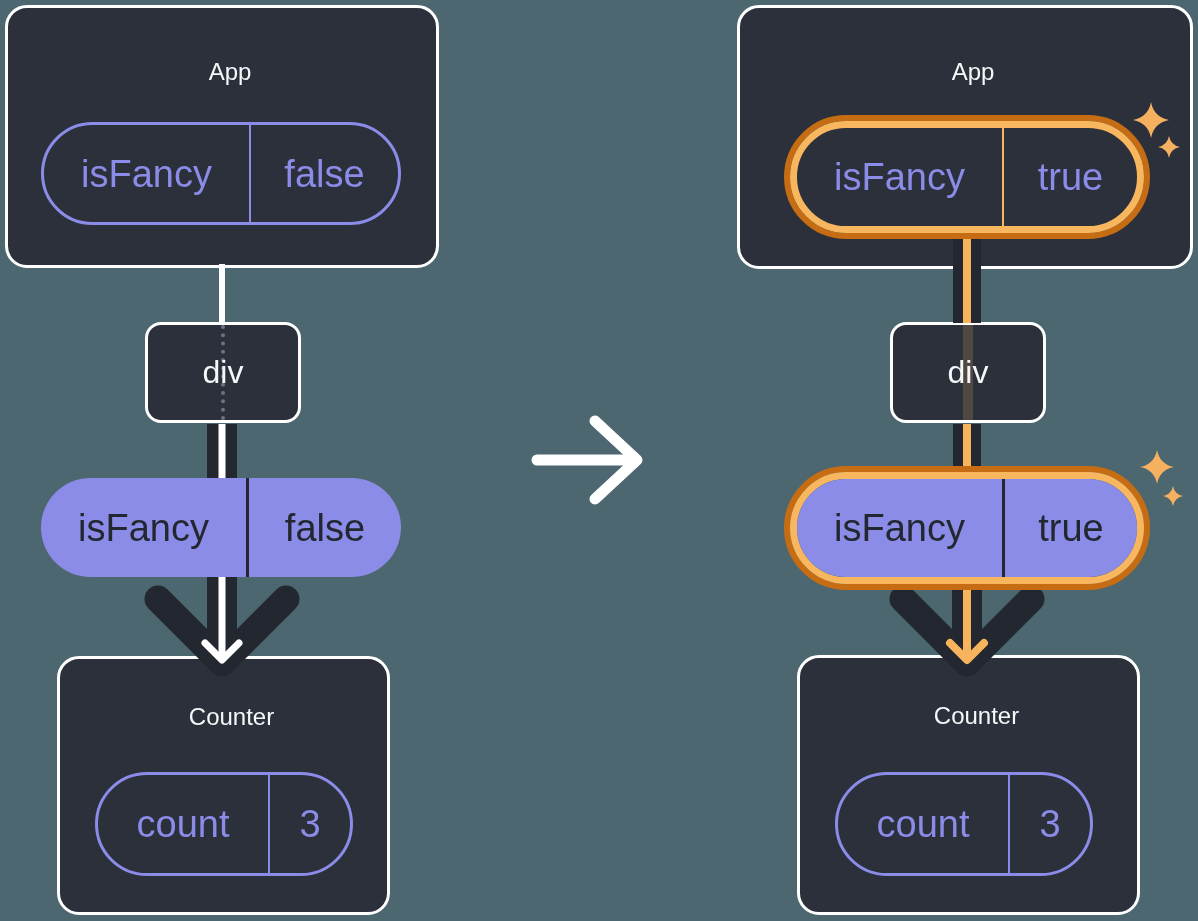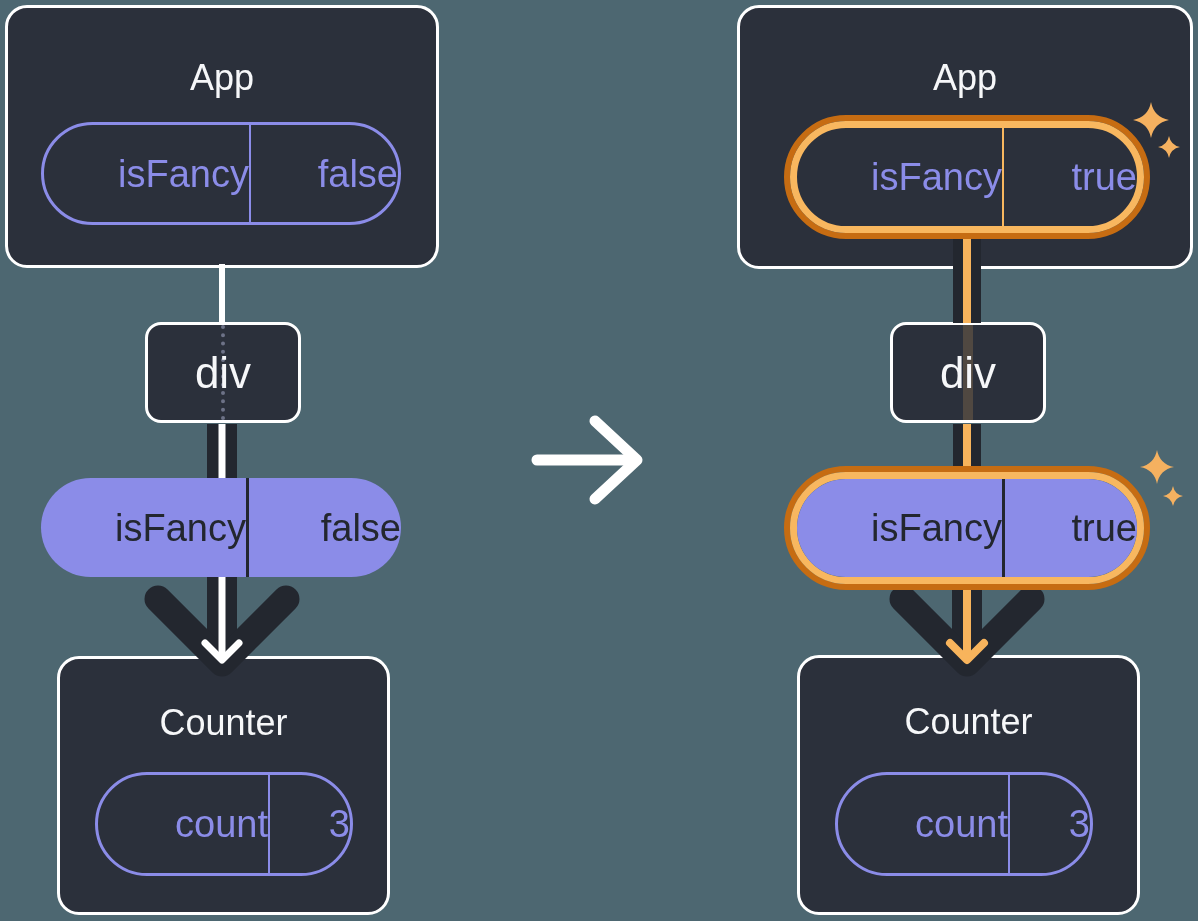--- a/index.html
+++ b/index.html
@@ -8,30 +8,30 @@
     background:#4d6771; overflow:hidden;
     font-family:"Liberation Sans","DejaVu Sans",sans-serif;
   }
   .card {
     position:absolute; background:#2b303b;
     border:3.5px solid #ffffff; box-sizing:border-box;
   }
   .big-card { border-radius:22px; }
   .small-card { border-radius:16px; }
   .card-title {
-    position:absolute; left:0; width:100%; text-align:center;
-    color:#f6f7f9; font-size:36px; font-weight:500; line-height:1;
+    position:absolute; left:8px; width:100%; text-align:center;
+    color:#f6f7f9; font-size:24px; font-weight:500; line-height:1;
   }
   .pill {
     position:absolute; z-index:10; box-sizing:border-box;
     display:flex; align-items:stretch; border-radius:60px;
     font-size:38px; font-weight:500; line-height:1;
   }
   .pill-cell {
-    display:flex; align-items:center; justify-content:flex-end;
+    display:flex; align-items:center; justify-content:center;
     box-sizing:border-box;
   }
   .pill-outline { border:3px solid #8b8ce8; color:#8b8ce8; }
   .pill-outline .pill-cell + .pill-cell { border-left:2.5px solid #8b8ce8; }
   .pill-filled { background:#8b8ce8; color:#23272f; }
   .pill-filled .pill-cell + .pill-cell { border-left:3px solid #23272f; }
   .ring-outer {
     position:absolute; z-index:10; box-sizing:border-box;
     border:6px solid #c66c12; border-radius:64px;
   }
@@ -52,21 +52,21 @@
     position:absolute; left:50%; margin-left:-2px; top:0; bottom:0;
     width:0; border-left:4px dotted rgba(190,196,228,0.45);
   }
   .glow-stripe {
     position:absolute; left:50%; margin-left:-5px; top:0; bottom:0;
     width:10px; background:rgba(248,181,95,0.18);
   }
   .centered-label {
     position:absolute; inset:0; display:flex;
     align-items:center; justify-content:center;
-    color:#f6f7f9; font-size:44px; font-weight:500;
+    color:#f6f7f9; font-size:32px; font-weight:500;
   }
   .overlay { position:absolute; left:0; top:0; z-index:5; pointer-events:none; }
 </style>
 </head>
 <body>
 
 <div class="canvas">
 
   <div class="card big-card" style="left:5px; top:5px; width:434px; height:263px;">
     <div class="card-title" style="top:52px;">App</div>

